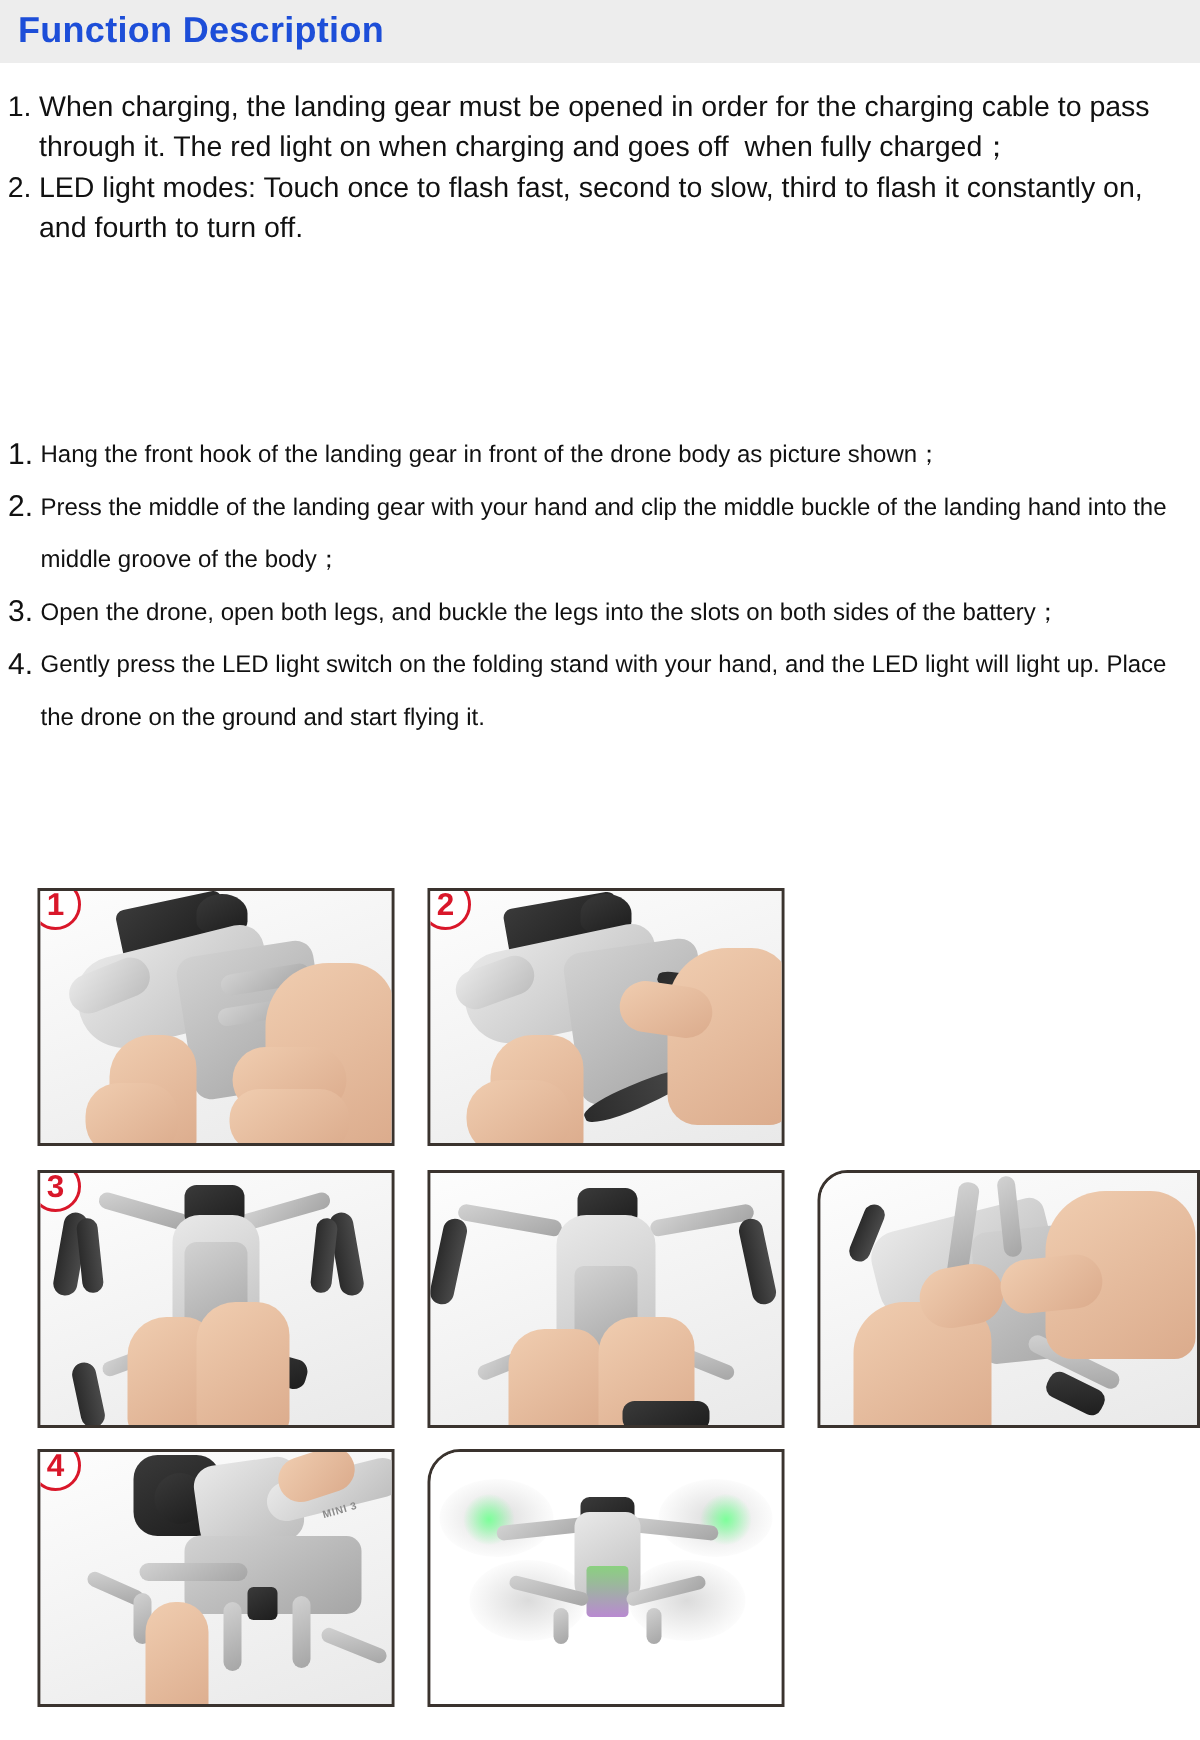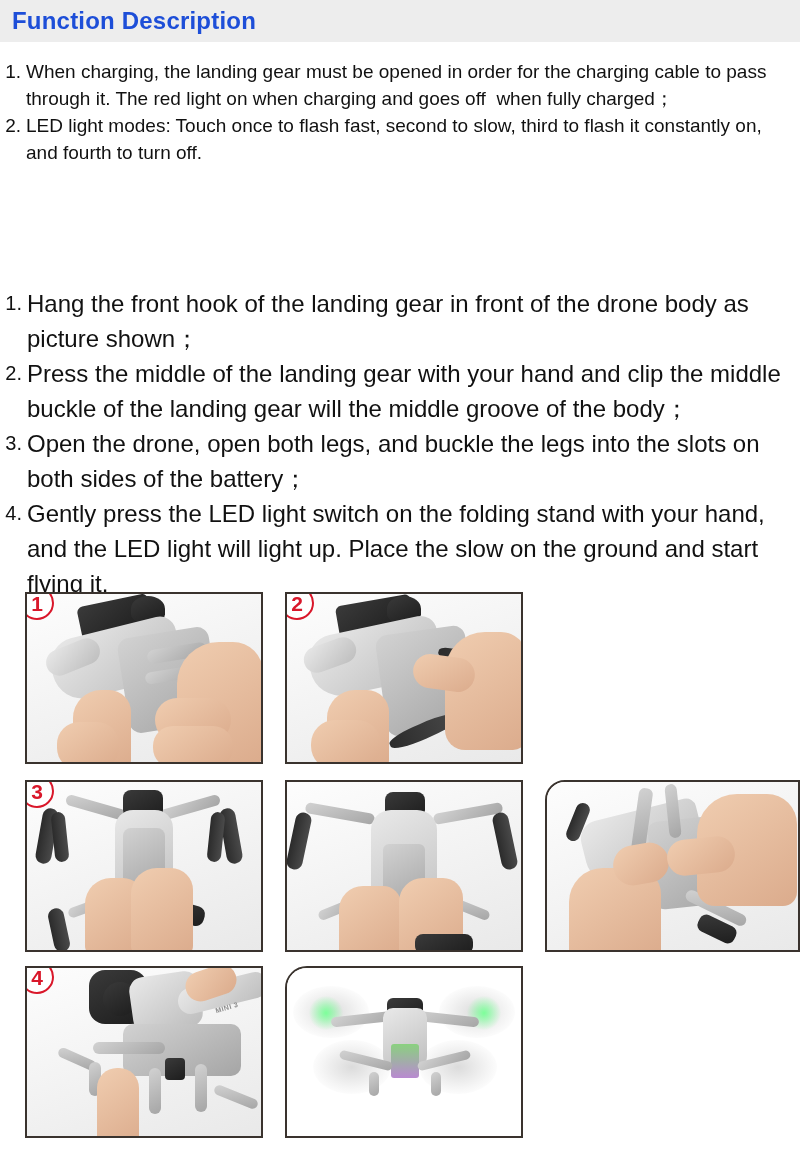--- a/index.html
+++ b/index.html
@@ -39,21 +39,21 @@
   }
 
   
   #list-function { top: 58px; }
   #list-function .li-num  { width: 26px; padding-right: 5px; font-size: 19px; line-height: 27px; }
   #list-function .li-text { font-size: 19px; line-height: 27px; padding-right: 28px; }
 
   
   #list-install { top: 286px; }
   #list-install .li-num  { width: 27px; padding-right: 5px; font-size: 20px; line-height: 35px; }
-  #list-install .li-text { font-size: 24px; line-height: 35px; padding-right: 4px; }
+  #list-install .li-text { font-size: 16px; line-height: 35px; padding-right: 4px; }
 
   
   .panel {
     position: absolute;
     border: 2px solid #3a332e;
     background: #f3f3f3;
     overflow: hidden;
   }
   .panel-photo { position: absolute; inset: 0; overflow: hidden; }
   .badge {
@@ -116,29 +116,29 @@
   </div>
 
 
   <div class="list" id="list-install">
     <div class="li">
       <div class="li-num">1.</div>
       <div class="li-text">Hang the front hook of the landing gear in front of the drone body as picture shown；</div>
     </div>
     <div class="li">
       <div class="li-num">2.</div>
-      <div class="li-text">Press the middle of the landing gear with your hand and clip the middle buckle of the landing gear will the middle groove of the body；</div>
+      <div class="li-text">Press the middle of the landing gear with your hand and clip the middle buckle of the landing hand into the middle groove of the body；</div>
     </div>
     <div class="li">
       <div class="li-num">3.</div>
       <div class="li-text">Open the drone, open both legs, and buckle the legs into the slots on both sides of the battery；</div>
     </div>
     <div class="li">
       <div class="li-num">4.</div>
-      <div class="li-text">Gently press the LED light switch on the folding stand with your hand, and the LED light will light up. Place the slow on the ground and start flying it.</div>
+      <div class="li-text">Gently press the LED light switch on the folding stand with your hand, and the LED light will light up. Place the drone on the ground and start flying it.</div>
     </div>
   </div>
 
   <div class="panel" id="panel-1">
     <div class="panel-photo">
       <div class="bg-studio"></div>
       <div class="drone-dark" style="left:52px;top:6px;width:72px;height:34px;border-radius:6px;transform:rotate(-12deg);"></div>
       <div class="drone-dark" style="left:104px;top:2px;width:34px;height:26px;border-radius:50% 50% 30% 30%;"></div>
       <div class="drone-body" style="left:24px;top:34px;width:130px;height:62px;border-radius:26px 16px 16px 30px;transform:rotate(-14deg);"></div>
       <div class="drone-body" style="left:18px;top:50px;width:56px;height:26px;border-radius:14px;transform:rotate(-22deg);"></div>

